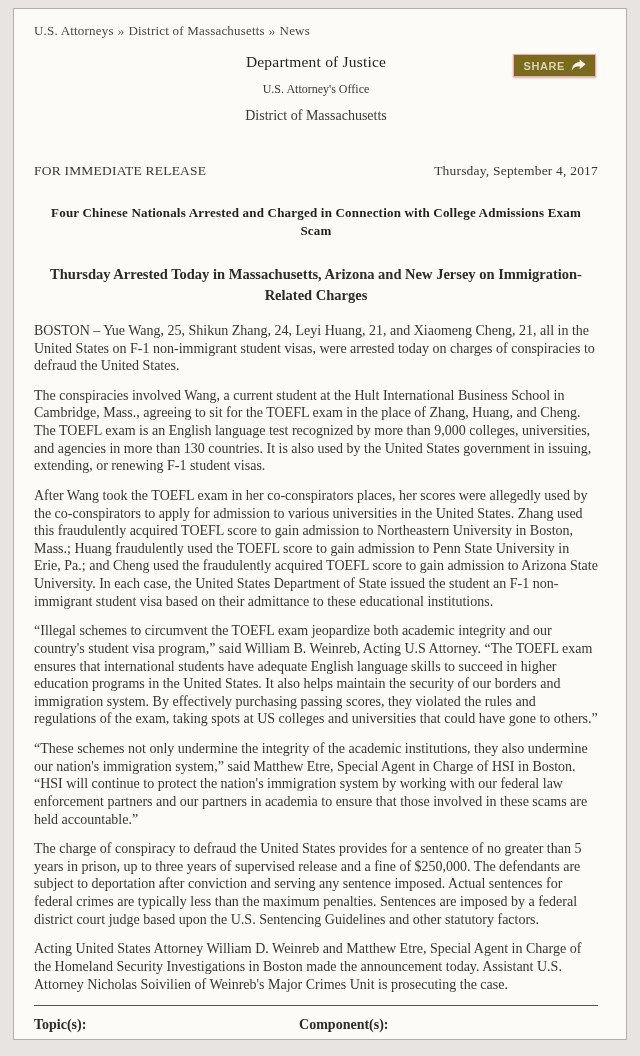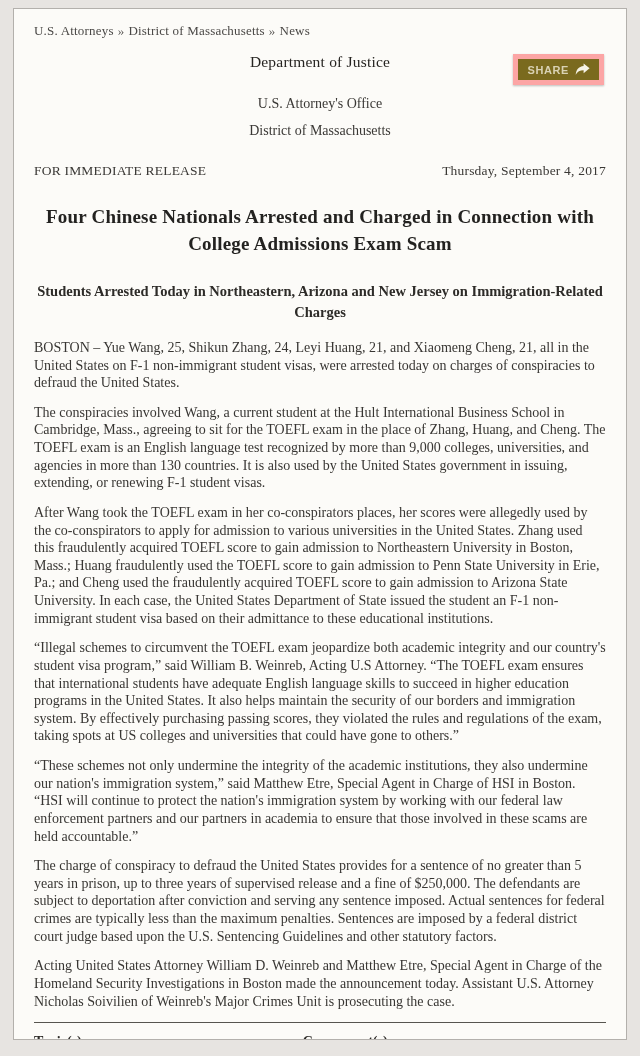--- a/index.html
+++ b/index.html
@@ -7,59 +7,59 @@
   .canvas {
     width: 640px; height: 1056px;
     background: #e7e4e1;
     padding: 8px 13px 16px 13px;
     font-family: "Liberation Serif", "DejaVu Serif", serif;
   }
   .page {
     width: 100%; height: 100%;
     background: #fcfbf8;
     border: 1px solid #b3b0ac;
-    padding: 14px 20px 0 20px;
+    padding: 14px 28px 0 20px;
     color: #34322f;
     position: relative;
     overflow: hidden;
   }
   .breadcrumb {
     font-size: 13px;
     color: #4e4c49;
     letter-spacing: 0.2px;
   }
   .breadcrumb a { color: #4a4846; text-decoration: none; cursor: pointer; }
   .breadcrumb .sep { margin: 0 4px; color: #5a5855; }
   .masthead { position: relative; text-align: center; margin-top: 14px; min-height: 86px; }
   .doj { font-weight: normal; font-size: 15.5px; color: #262421; letter-spacing: 0.2px; }
-  .office { font-size: 14px; margin-top: 25px; color: #3a3835; }
+  .office { font-size: 12px; margin-top: 11px; color: #3a3835; }
   .district { font-size: 14px; margin-top: 11px; color: #3a3835; }
   .share {
     position: absolute; right: 2px; top: 1px;
     background: #7a6a1e;
-    border: 5px solid #fca5a5;
+    border: 1px solid #fca5a5;
     color: #d9d2b4;
     font-family: "Liberation Sans", sans-serif;
     font-size: 11px; font-weight: bold; letter-spacing: 0.6px;
     padding: 4px 9px 4px 9px;
     display: inline-flex; align-items: center; gap: 6px;
     cursor: pointer;
     box-shadow: 0 1px 2px rgba(0,0,0,0.25);
   }
   .share svg { display: block; }
   .release-row {
     display: flex; justify-content: space-between; align-items: baseline;
     margin-top: 24px;
     font-size: 13.5px;
     color: #3a3835;
     letter-spacing: 0.2px;
     gap: 12px;
   }
   h1.title {
-    font-size: 19px; font-weight: bold;
+    font-size: 13px; font-weight: bold;
     text-align: center;
     max-width: 548px;
     margin: 25px auto 10px auto;
     line-height: 1.42;
     color: #232220;
     letter-spacing: 0.2px;
   }
   h2.subtitle {
     font-size: 14.5px; font-weight: bold;
     text-align: center;
@@ -101,21 +101,21 @@
       </button>
     </div>
 
     <div class="release-row">
       <span>FOR IMMEDIATE RELEASE</span>
       <span>Thursday, September 4, 2017</span>
     </div>
 
     <h1 class="title">Four Chinese Nationals Arrested and Charged in Connection with College Admissions Exam Scam</h1>
 
-    <h2 class="subtitle">Students Arrested Today in Northeastern, Arizona and New Jersey on Immigration-Related Charges</h2>
+    <h2 class="subtitle">Thursday Arrested Today in Massachusetts, Arizona and New Jersey on Immigration-Related Charges</h2>
 
     <div class="article-body">
       <p>BOSTON – Yue Wang, 25, Shikun Zhang, 24, Leyi Huang, 21, and Xiaomeng Cheng, 21, all in the United States on F-1 non-immigrant student visas, were arrested today on charges of conspiracies to defraud the United States.</p>
       <p>The conspiracies involved Wang, a current student at the Hult International Business School in Cambridge, Mass., agreeing to sit for the TOEFL exam in the place of Zhang, Huang, and Cheng. The TOEFL exam is an English language test recognized by more than 9,000 colleges, universities, and agencies in more than 130 countries. It is also used by the United States government in issuing, extending, or renewing F-1 student visas.</p>
       <p>After Wang took the TOEFL exam in her co-conspirators places, her scores were allegedly used by the co-conspirators to apply for admission to various universities in the United States. Zhang used this fraudulently acquired TOEFL score to gain admission to Northeastern University in Boston, Mass.; Huang fraudulently used the TOEFL score to gain admission to Penn State University in Erie, Pa.; and Cheng used the fraudulently acquired TOEFL score to gain admission to Arizona State University. In each case, the United States Department of State issued the student an F-1 non-immigrant student visa based on their admittance to these educational institutions.</p>
       <p>“Illegal schemes to circumvent the TOEFL exam jeopardize both academic integrity and our country's student visa program,” said William B. Weinreb, Acting U.S Attorney. “The TOEFL exam ensures that international students have adequate English language skills to succeed in higher education programs in the United States. It also helps maintain the security of our borders and immigration system. By effectively purchasing passing scores, they violated the rules and regulations of the exam, taking spots at US colleges and universities that could have gone to others.”</p>
       <p>“These schemes not only undermine the integrity of the academic institutions, they also undermine our nation's immigration system,” said Matthew Etre, Special Agent in Charge of HSI in Boston. “HSI will continue to protect the nation's immigration system by working with our federal law enforcement partners and our partners in academia to ensure that those involved in these scams are held accountable.”</p>
       <p>The charge of conspiracy to defraud the United States provides for a sentence of no greater than 5 years in prison, up to three years of supervised release and a fine of $250,000. The defendants are subject to deportation after conviction and serving any sentence imposed. Actual sentences for federal crimes are typically less than the maximum penalties. Sentences are imposed by a federal district court judge based upon the U.S. Sentencing Guidelines and other statutory factors.</p>
       <p>Acting United States Attorney William D. Weinreb and Matthew Etre, Special Agent in Charge of the Homeland Security Investigations in Boston made the announcement today. Assistant U.S. Attorney Nicholas Soivilien of Weinreb's Major Crimes Unit is prosecuting the case.</p>
     </div>

